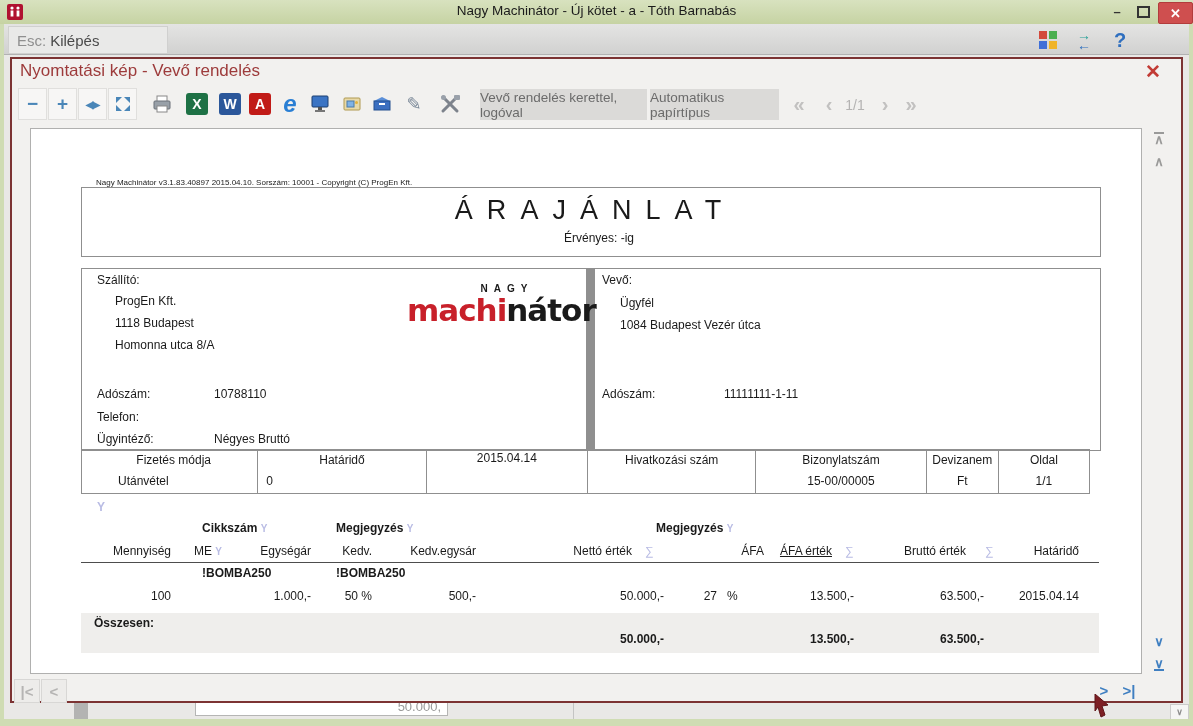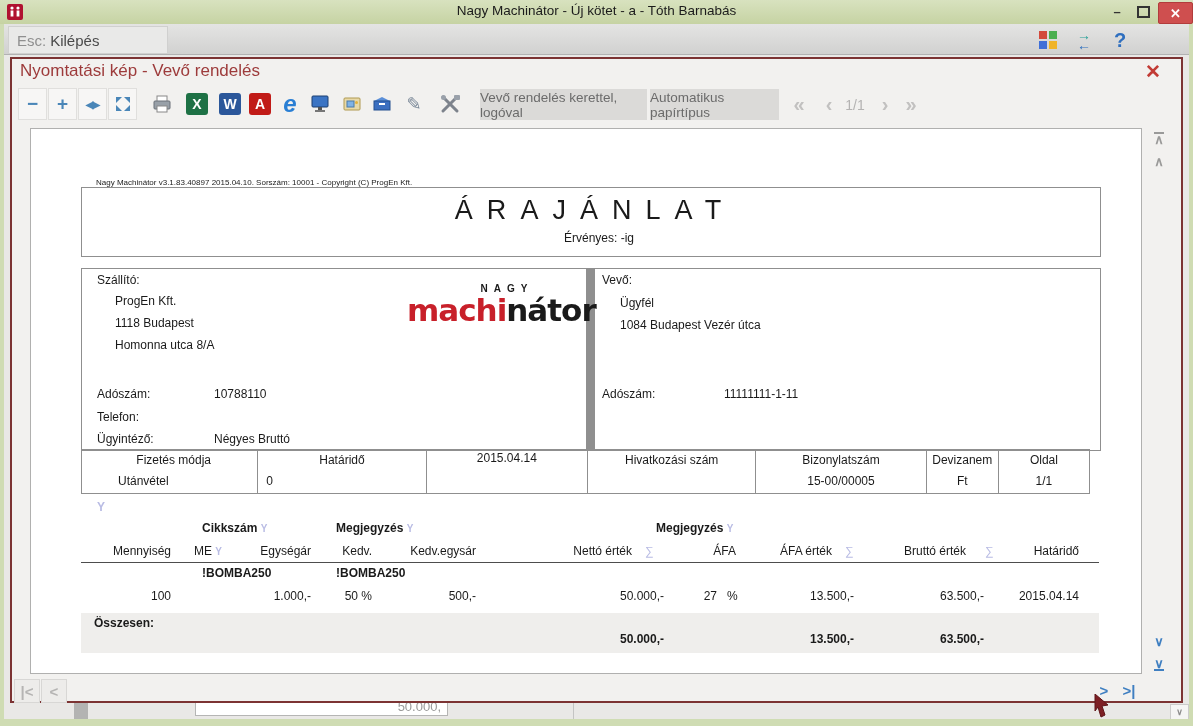--- a/index.html
+++ b/index.html
@@ -94,21 +94,21 @@
   .filter{font-size:10px;font-weight:bold;color:#b9bce4;}
   .sig{font-size:12px;color:#b9bce4;}
   .bold{font-weight:bold;}
   .tr{text-align:right;}
   .uline{left:50px;top:433px;width:1010px;height:1px;background:#4d4d4d;}
   .band{left:50px;top:484px;width:1010px;height:40px;background:#efeeec;}
   .c-cikk{left:163px;} .c-megn{left:297px;} .c-megj{left:617px;}
   .h-menny{left:30px;width:102px;} .h-me{left:155px;}
   .h-egys{left:170px;width:102px;} .h-kedv{left:231px;width:102px;}
   .h-kedvegys{left:335px;width:102px;} .h-netto{left:491px;width:102px;}
-  .h-afa{left:595px;width:102px;} .h-afaert{left:691px;width:102px;}
+  .h-afa{left:623px;width:102px;} .h-afaert{left:691px;width:102px;text-decoration:underline;}
   .h-brutto{left:825px;width:102px;} .h-hat{left:938px;width:102px;}
   .s1g{left:606px;} .s2g{left:806px;} .s3g{left:946px;}
   .v-egys{left:170px;width:102px;} .v-kedv{left:231px;width:102px;}
   .v-kedvegys{left:335px;width:102px;} .v-netto{left:523px;width:102px;}
   .v-afa{left:576px;width:102px;} .v-afaszim{left:688px;}
   .v-afaert{left:713px;width:102px;} .v-brutto{left:843px;width:102px;}
   .v-hat{left:938px;width:102px;}
   .cursor{left:1093px;top:694px;z-index:10;}
 </style>
 </head>

